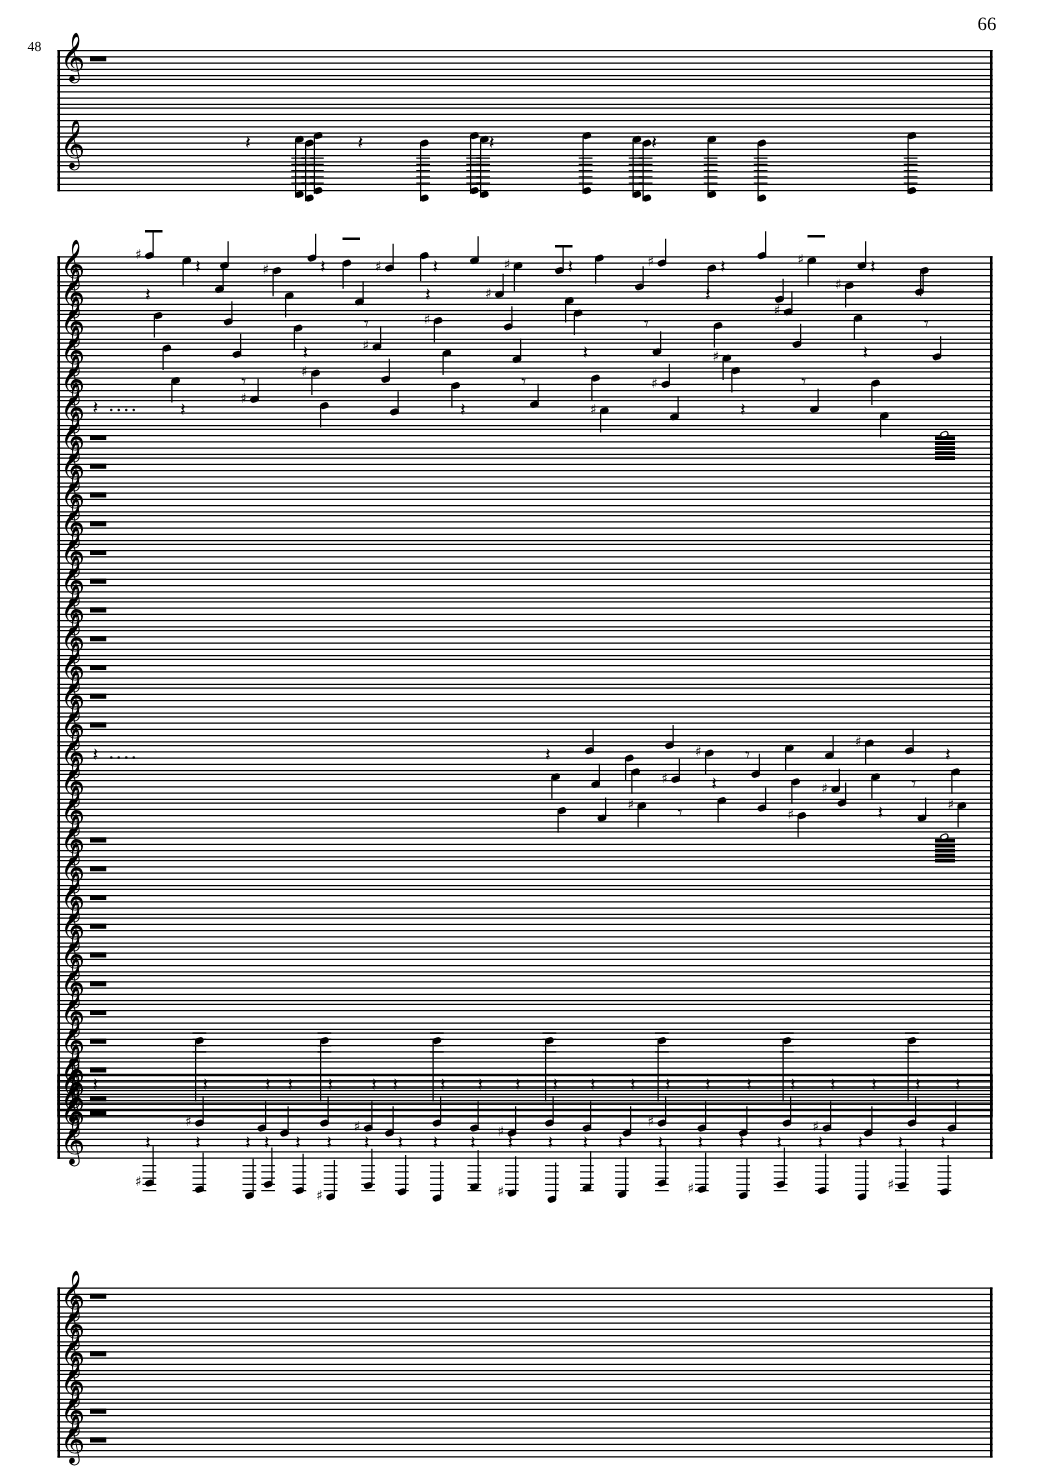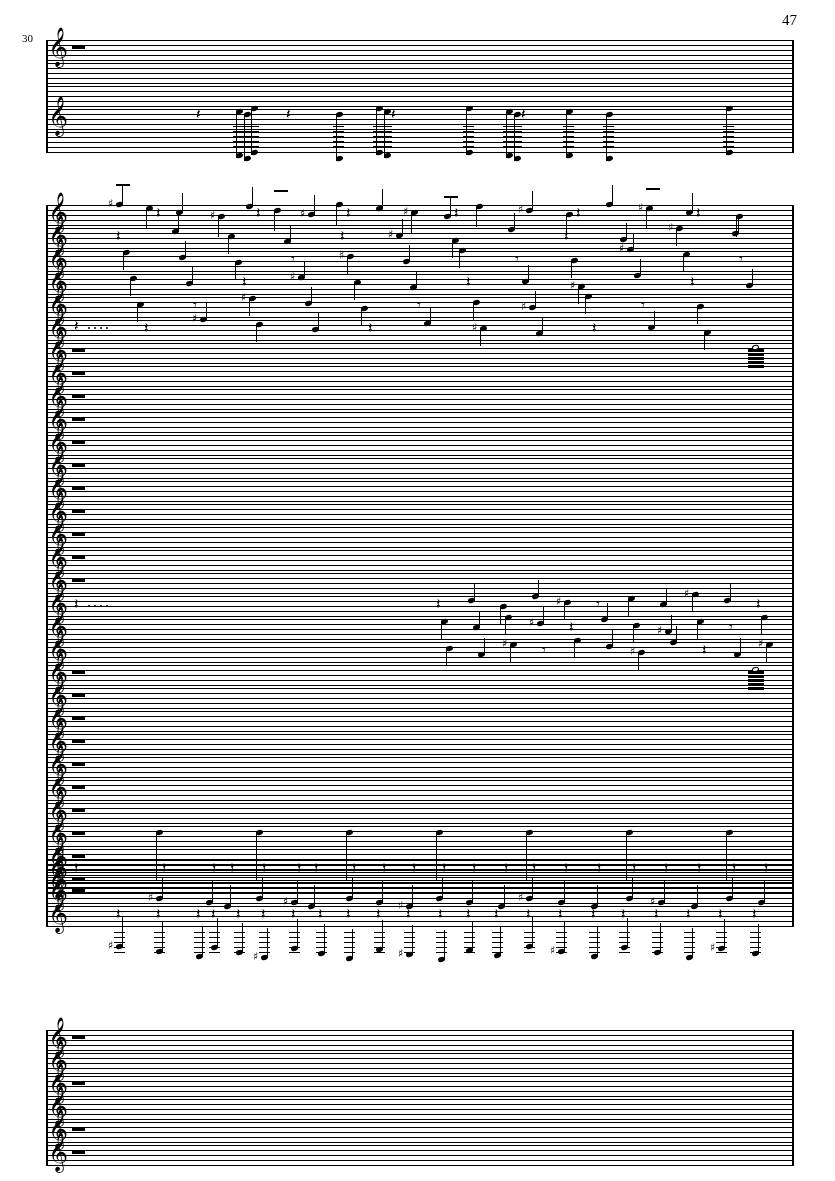--- a/index.html
+++ b/index.html
@@ -142,22 +142,22 @@
     height: 2px;
     border-radius: 50%;
     background: #000;
   }
 </style>
 </head>
 <body>
 
 <div id="page">
 
-  <div class="page-number">47</div>
-  <div class="measure-number">30</div>
+  <div class="page-number">66</div>
+  <div class="measure-number">48</div>
 
   <div class="system" id="sys1" style="top: 40px; height: 113px;">
       <div class="staff" style="position: absolute; top: 0px; left: 0px;">
         <div class="line"></div>
         <div class="line"></div>
         <div class="line"></div>
         <div class="line"></div>
         <div class="line"></div>
       </div>
       <div class="staff" style="position: absolute; top: 23px; left: 0px;">

